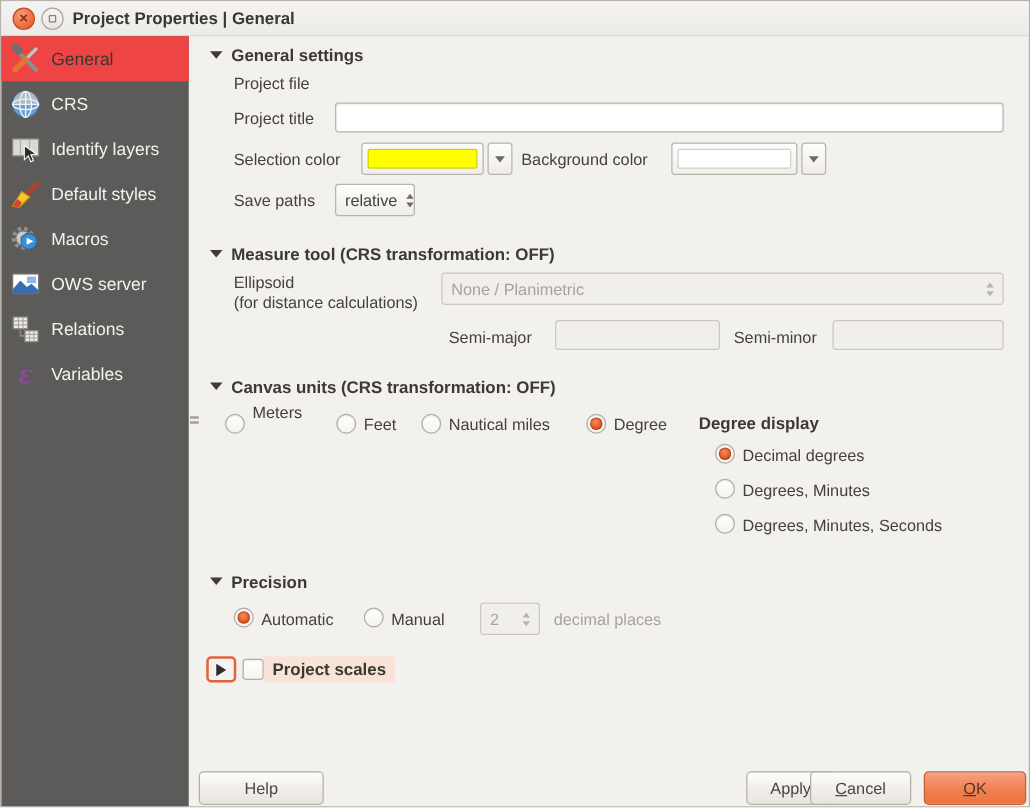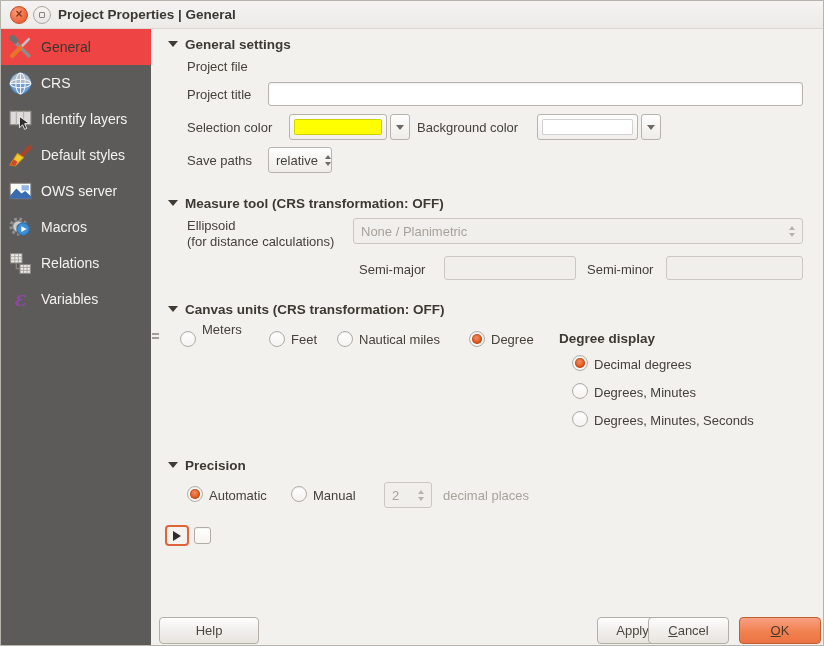--- a/index.html
+++ b/index.html
@@ -121,35 +121,35 @@
     <div class="side-item">
       <svg class="side-icon" viewBox="0 0 24 24">
         <line x1="13" y1="12" x2="21" y2="4" stroke="#a8442e" stroke-width="4" stroke-linecap="round"></line>
         <polygon points="2,21 9,10 15,14 7,22" fill="#f2ca2f" stroke="#c69e10"></polygon>
         <polygon points="2,21 5.5,15.5 9,18 7,22" fill="#d8452f"></polygon>
       </svg>
       <span class="side-label">Default styles</span>
     </div>
     <div class="side-item">
       <svg class="side-icon" viewBox="0 0 24 24">
-        <rect x="2" y="4" width="20" height="15" fill="#ffffff" stroke="#77736d"></rect>
-        <rect x="13" y="6" width="7" height="5" fill="#8fb6e4"></rect>
-        <path d="M2,16 L8,9 L13,14 L16.5,11.5 L22,16.5 L22,19 L2,19 Z" fill="#3a6cb0"></path>
-      </svg>
-      <span class="side-label">OWS server</span>
-    </div>
-    <div class="side-item">
-      <svg class="side-icon" viewBox="0 0 24 24">
         <circle cx="10" cy="11" r="7" fill="none" stroke="#8f8f8f" stroke-width="3.4" stroke-dasharray="2.6 2.2"></circle>
         <circle cx="10" cy="11" r="5.5" fill="#cbcbcb" stroke="#7c7c7c"></circle>
         <circle cx="10" cy="11" r="2" fill="#8f8f8f"></circle>
         <circle cx="14.5" cy="13.5" r="6" fill="#3f8fd6" stroke="#2b6ca8"></circle>
         <polygon points="12.8,10.8 18,13.5 12.8,16.2" fill="#ffffff"></polygon>
       </svg>
       <span class="side-label">Macros</span>
+    </div>
+    <div class="side-item">
+      <svg class="side-icon" viewBox="0 0 24 24">
+        <rect x="2" y="4" width="20" height="15" fill="#ffffff" stroke="#77736d"></rect>
+        <rect x="13" y="6" width="7" height="5" fill="#8fb6e4"></rect>
+        <path d="M2,16 L8,9 L13,14 L16.5,11.5 L22,16.5 L22,19 L2,19 Z" fill="#3a6cb0"></path>
+      </svg>
+      <span class="side-label">OWS server</span>
     </div>
     <div class="side-item">
       <svg class="side-icon" viewBox="0 0 24 24">
         <rect x="2.5" y="2.5" width="11" height="9" fill="#ececec" stroke="#8a8781"></rect>
         <path d="M2.5,5.5 h11 M2.5,8.5 h11 M6.5,2.5 v9 M10,2.5 v9" stroke="#a8a5a0" stroke-width="0.9"></path>
         <rect x="11.5" y="13" width="10" height="8.5" fill="#ececec" stroke="#8a8781"></rect>
         <path d="M11.5,15.8 h10 M11.5,18.6 h10 M15,13 v8.5 M18.3,13 v8.5" stroke="#a8a5a0" stroke-width="0.9"></path>
         <path d="M8,11.5 L8,17 L11.5,17" fill="none" stroke="#8a8781" stroke-width="1.2"></path>
       </svg>
       <span class="side-label">Relations</span>
@@ -246,20 +246,21 @@
         <span class="tri-u"></span>
         <span class="tri-d"></span>
       </span>
   </span>
   <span class="lbl gray" style="left:442px; top:486px;">decimal places</span>
 
   <span class="expand-btn" style="left:164px; top:524px;">
     <span class="tri-right"></span>
   </span>
   <span class="checkbox" style="left:193px; top:526px;"></span>
+  <span class="hl-label" style="left:210px; top:524px;">Project scales</span>
 
   <button class="btn" style="left:158px; top:616px; width:100px;">
     <span class="btn-label">Help</span>
   </button>
   <button class="btn" style="left:596px; top:616px; width:71px;">
     <span class="btn-label">Apply</span>
   </button>
   <button class="btn" style="left:647px; top:616px; width:81px;">
     <span class="btn-label ul">Cancel</span>
   </button>

